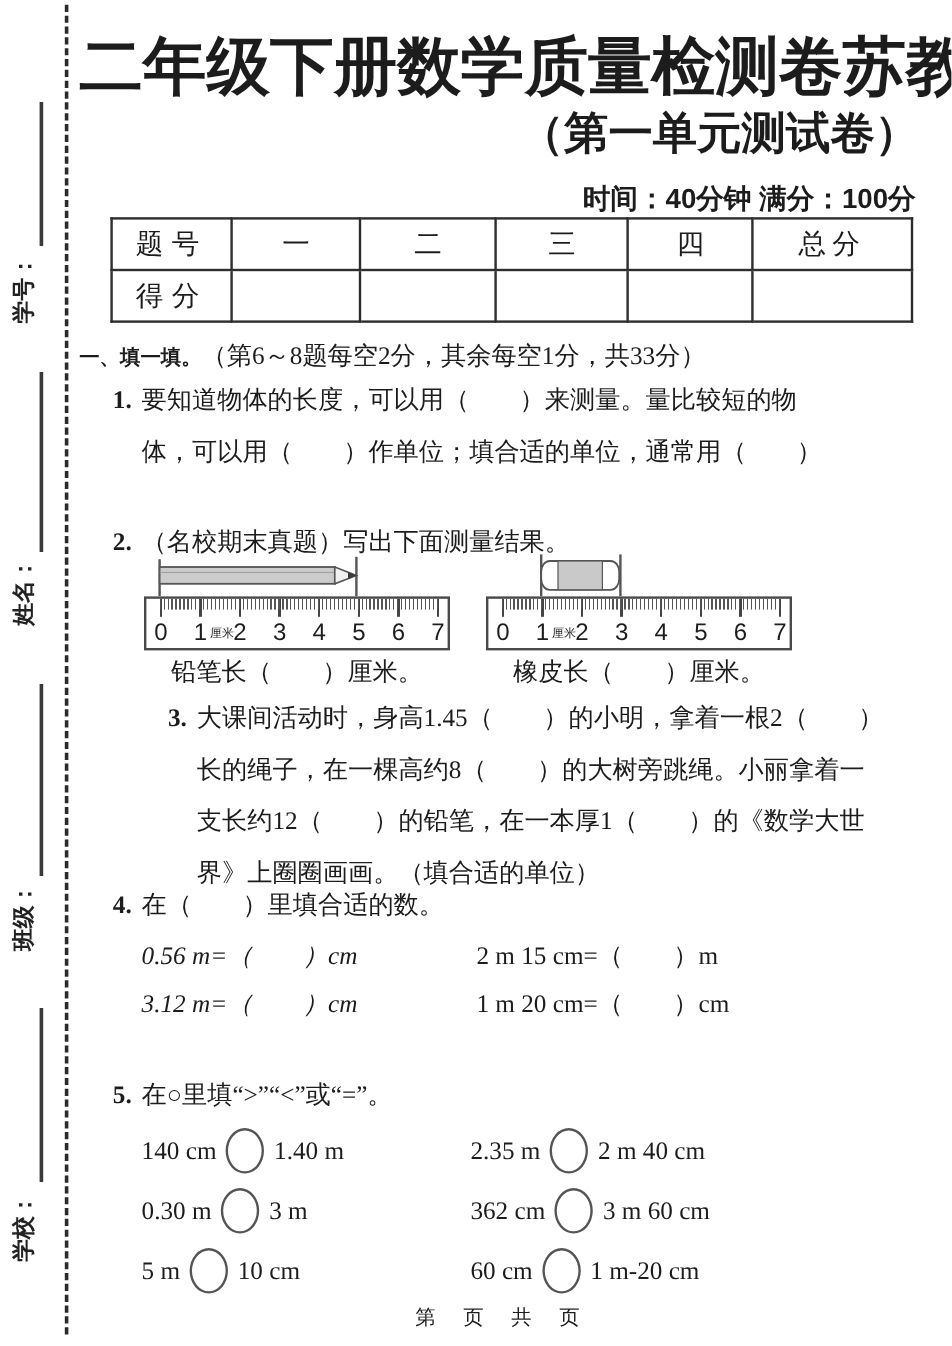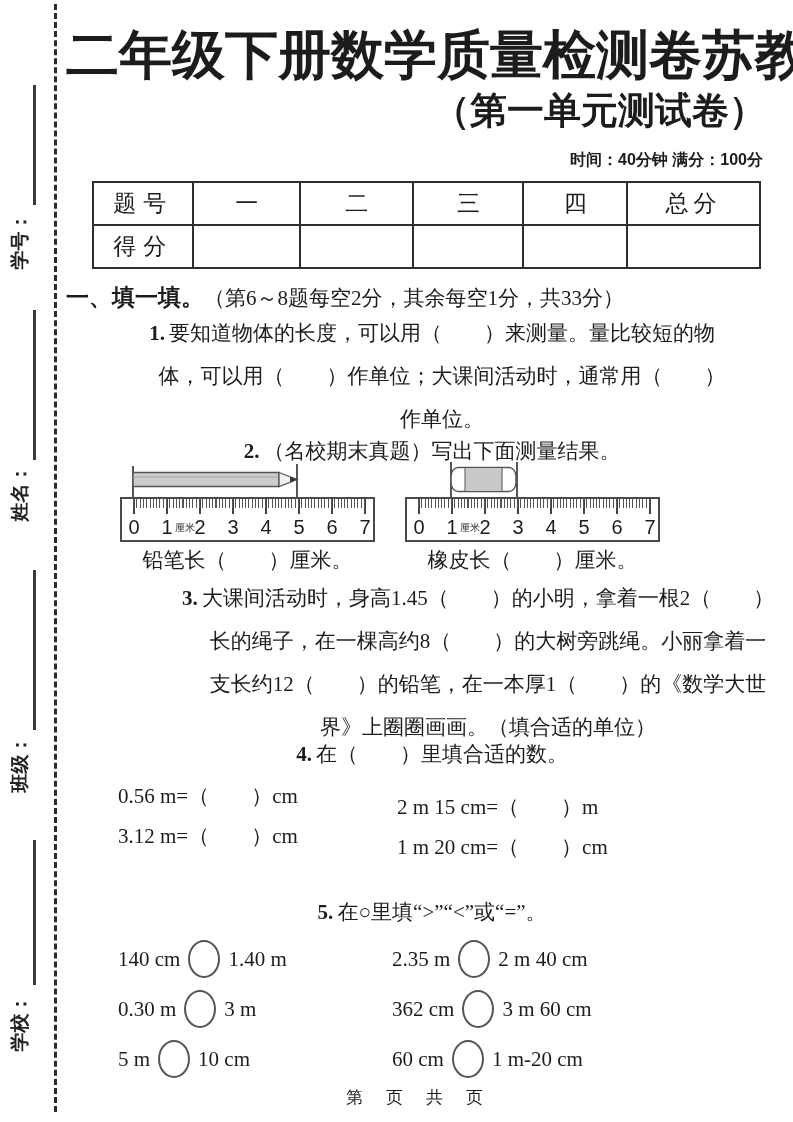--- a/index.html
+++ b/index.html
@@ -26,56 +26,56 @@
 
   
   .title { position:absolute; left:66px; top:20px; width:700px; text-align:center;
     font-family:"Liberation Sans","DejaVu Sans",sans-serif;
     font-size:53px; font-weight:900; letter-spacing:0px; white-space:nowrap; }
   .subtitle { position:absolute; left:66px; top:86px; width:700px; text-align:right;
     font-family:"Liberation Sans","DejaVu Sans",sans-serif;
     font-size:37px; font-weight:900; }
   .meta { position:absolute; left:66px; top:150px; width:697px; text-align:right;
     font-family:"Liberation Sans","DejaVu Sans",sans-serif;
-    font-size:16px; font-weight:700; }
+    font-size:23px; font-weight:700; }
 
   
   .score-table { position:absolute; left:92px; top:181px; width:669px;
     border-collapse:collapse; table-layout:fixed;
     font-family:"Liberation Sans","DejaVu Sans",sans-serif; font-size:23px; font-weight:500; }
   .score-table th, .score-table td { border:2.5px solid #2e2e2e; height:41px;
     text-align:center; font-weight:500; padding:0; }
   .score-table .c0 { width:15%; letter-spacing:7px; }
   .score-table .c1 { width:16%; }
   .score-table .c2 { width:17%; }
   .score-table .c3 { width:16.5%; }
   .score-table .c4 { width:15.5%; }
   .score-table .c5 { width:20%; letter-spacing:5px; }
 
   
   .section-head { position:absolute; left:66px; top:282px; width:700px;
     font-size:21px; white-space:nowrap; }
-  .sec-title { font-family:"Liberation Sans","DejaVu Sans",sans-serif; font-weight:900; font-size:23px; }
+  .sec-title { font-family:"Liberation Sans","DejaVu Sans",sans-serif; font-weight:900; font-size:17px; }
   .sec-note { font-size:21px; }
 
   
-  .q { position:absolute; left:94px; width:672px; font-size:21px;text-align:center; }
+  .q { position:absolute; left:94px; width:672px; font-size:21px; }
   .q-line { line-height:43px; height:43px; white-space:nowrap; }
   .q-line.cont { padding-left:24px; }
   .qnum { display:inline-block; width:24px; font-weight:bold; }
   #q1 { top:312px; }
   #q2 { top:430px; }
   #q3 { top:577px;margin-left:46px; }
   #q4 { top:733px; }
   #q5 { top:891px; }
 
   
   .pair-row { position:relative; height:40px; line-height:40px; white-space:nowrap; }
-  .pair-row .c1 { position:absolute; left:24px; }
-  .pair-row .c2 { position:absolute; left:303px;margin-top:11px; }
+  .pair-row .c1 { position:absolute; left:24px;font-style:italic; }
+  .pair-row .c2 { position:absolute; left:303px; }
 
   
   .cmp-row { position:relative; height:50px; line-height:50px; white-space:nowrap; }
   .cmp-row .c1 { position:absolute; left:24px; }
   .cmp-row .c2 { position:absolute; left:298px; }
   .cmp-circle { display:inline-block; width:28px; height:34px; border:2px solid #555;
     border-radius:50%; vertical-align:middle; margin:0 8px 4px 8px; background:#fff; }
 
   
   .figure { position:absolute; width:255px; height:118px; top:462px; }
@@ -144,22 +144,21 @@
     </tr>
   </tbody>
     </table>
 
   <div class="section-head">
     <span class="sec-title">一、填一填。</span><span class="sec-note">（第6～8题每空2分，其余每空1分，共33分）</span>
   </div>
 
   <div class="q" id="q1">
     <div class="q-line"><span class="qnum">1.</span><span>要知道物体的长度，可以用（　　）来测量。量比较短的物</span></div>
-    <div class="q-line cont">体，可以用（　　）作单位；大课间活动时，通常用（　　）</div>
-    <div class="q-line cont">作单位。</div>
+    <div class="q-line cont">体，可以用（　　）作单位；填合适的单位，通常用（　　）</div>
   </div>
 
   <div class="q" id="q2">
     <div class="q-line"><span class="qnum">2.</span><span>（名校期末真题）写出下面测量结果。</span></div>
   </div>
 
   <div class="figure" id="fig-left">
     <div class="obj-zone">
       <div class="guide" style="left:12px;top:4px;height:31px;"></div>
       <div class="guide" style="left:176px;top:2px;height:33px;"></div>

